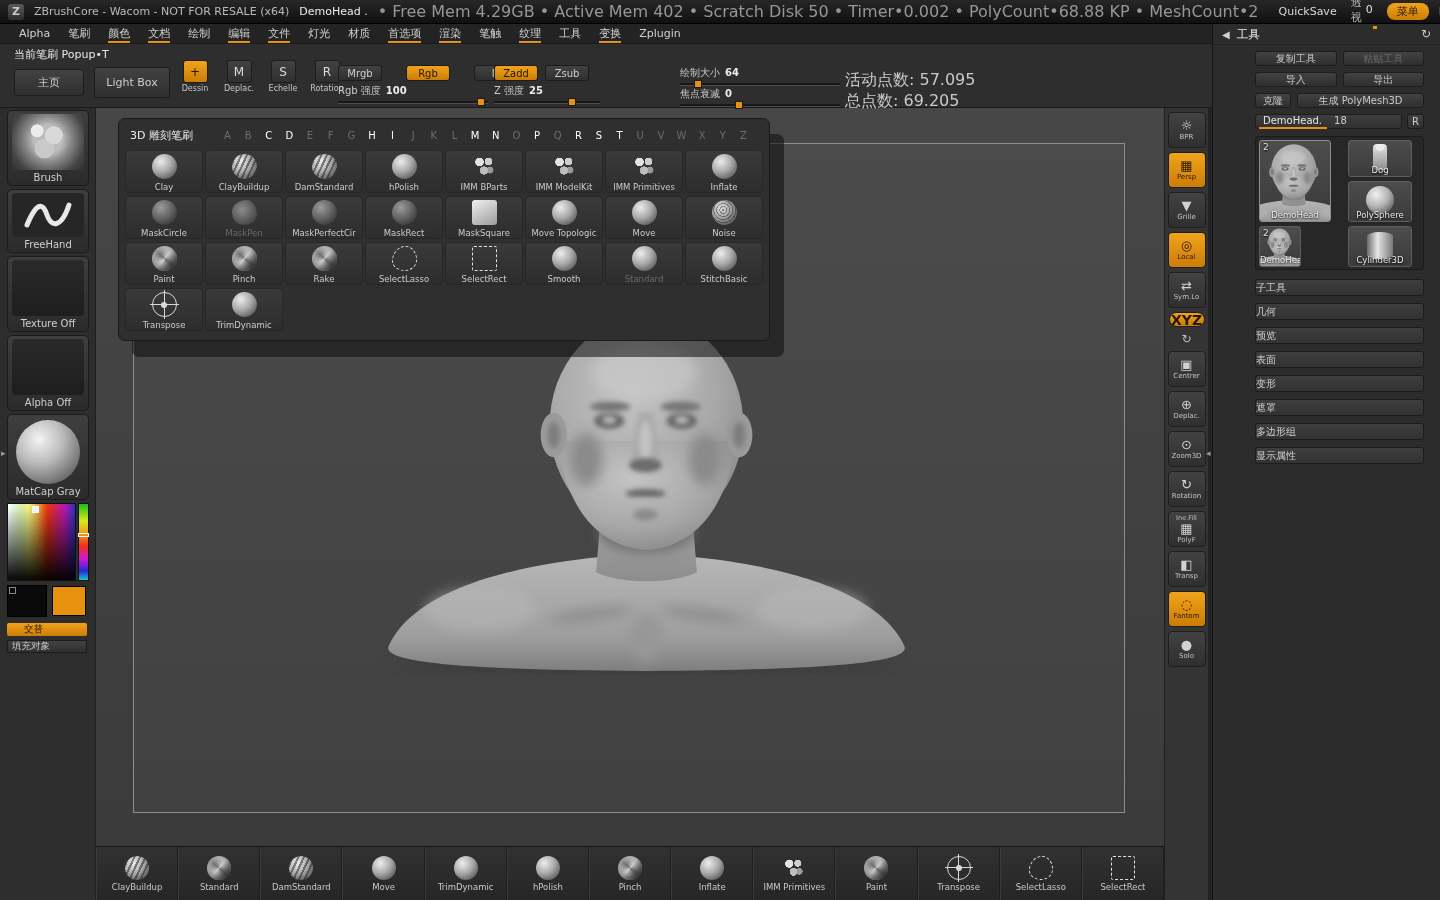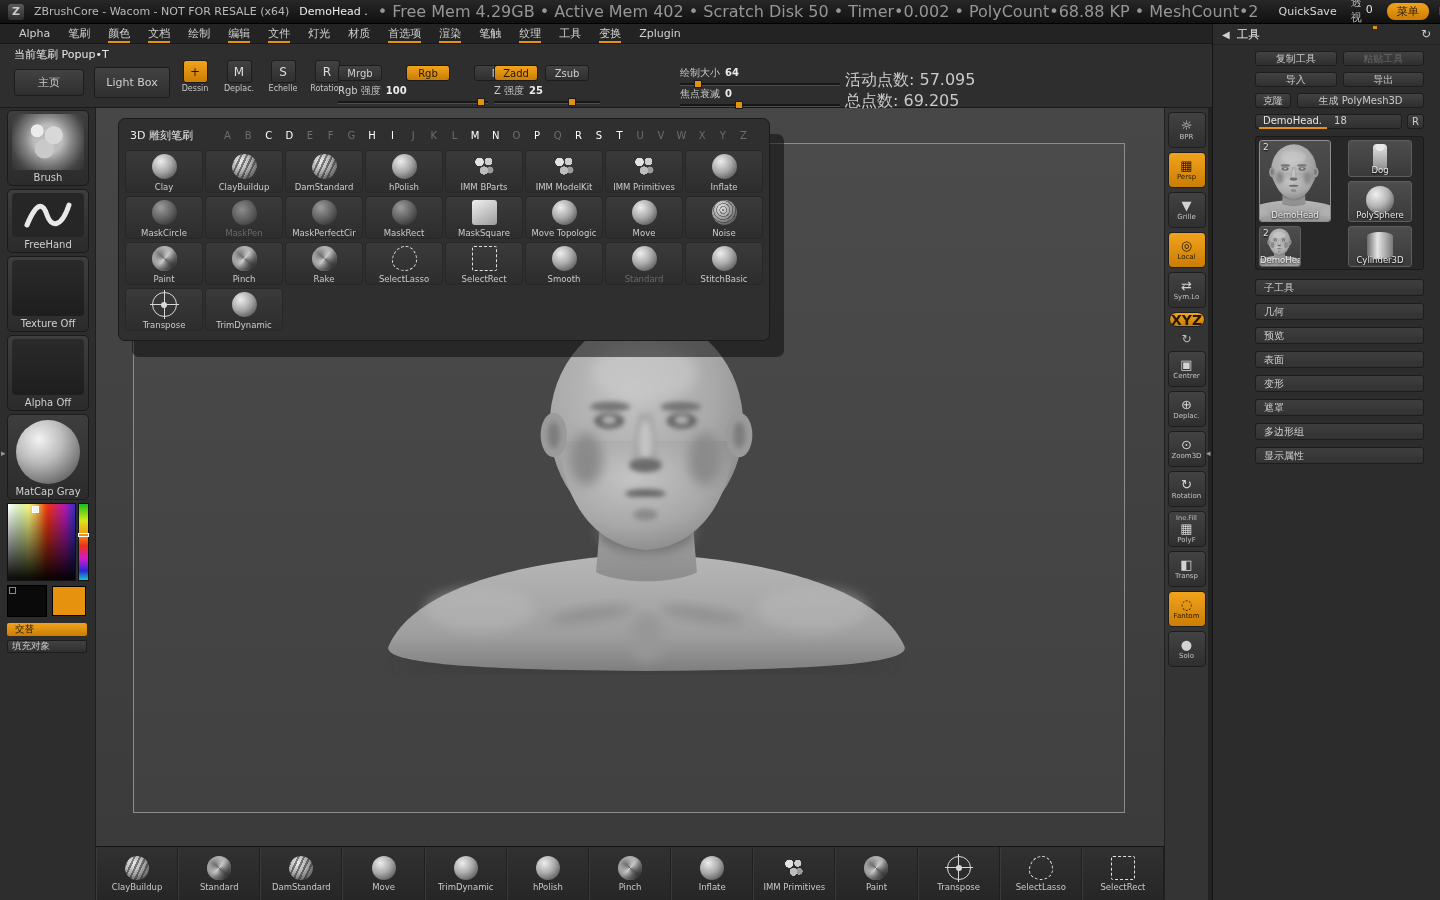--- a/index.html
+++ b/index.html
@@ -96,21 +96,21 @@
       linear-gradient(to right,#18b018,#e8e818 30%,#e83018 60%,#b018b0 85%,#3030c0)}
   .sv-marker{position:absolute;left:24px;top:2px;width:7px;height:7px;border:1px solid #fff;background:#f2f2f2}
   .hue{width:11px;position:relative;border:1px solid #111;
     background:linear-gradient(to bottom,#18c018,#d8e818 22%,#f0a018 38%,#f03018 55%,#d018d0 72%,#2828d8 88%,#18c8c8)}
   .hue-marker{position:absolute;left:-1px;right:-1px;top:38%;height:4px;border:1px solid #fff}
   .swatches{display:flex;gap:5px;margin:1px 0 6px}
   .sw-main{width:40px;height:32px;background:#0a0a0a;border:1px solid #000;position:relative}
   .sw-main::after{content:"";position:absolute;left:1px;top:1px;width:5px;height:5px;border:1px solid #888}
   .sw-sec{width:34px;height:30px;margin-top:1px;background:var(--orange);border:1px solid #000}
   .alt-btn{width:80px;height:13px;background:var(--btn-on);color:#241800;font-size:9.5px;
-    border-radius:2px;margin-bottom:4px;display:flex;align-items:center;padding:0 8px}
+    border-radius:2px;margin-bottom:4px;display:flex;align-items:center;padding:0 17px}
   .fill-btn{width:80px;height:13px;background:var(--btn-grad);border:1px solid #1c1c1c;color:#c9c9c9;
     font-size:9.5px;border-radius:2px;display:flex;align-items:center;padding:0 4px}
 
   
   .canvas{position:absolute;left:96px;top:108px;width:1068px;height:738px;
     background:linear-gradient(#474747,#3b3b3b)}
   .doc{position:absolute;left:37px;top:35px;width:992px;height:670px;border:1px solid #8d8d8d;
     background:linear-gradient(#4b4b4b,#414141)}
   .bust-large{position:absolute;left:240px;top:168px;width:545px;height:363px}
   .edge-h{position:absolute;font-size:9px;color:#9a9a9a;z-index:25}
@@ -211,21 +211,21 @@
   .badge{position:absolute;left:3px;top:1px;font-size:9px;color:#e3e3e3;z-index:2;text-shadow:0 1px 2px #000}
   .dog-shape{position:absolute;left:50%;top:3px;transform:translateX(-50%);width:14px;height:26px;
     background:radial-gradient(circle at 50% 10%,#ececec 0 18%,rgba(0,0,0,0) 19%),linear-gradient(#e6e6e6,#9a9a9a 85%);
     border-radius:4px}
   .ball{position:absolute;left:50%;top:4px;transform:translateX(-50%);width:28px;height:28px;border-radius:50%;
     background:radial-gradient(circle at 36% 30%,#f0f0f0,#b5b5b5 45%,#5c5c5c 85%)}
   .cyl-shape{position:absolute;left:50%;top:5px;transform:translateX(-50%);width:26px;height:27px;
     background:linear-gradient(90deg,#6b6b6b,#e6e6e6 40%,#787878);border-radius:50%/16%}
   .tp-secs{margin-top:2px}
   .tp-sec{height:17px;margin-bottom:7px;background:linear-gradient(#3e3e3e,#323232);border:1px solid #1d1d1d;
-    border-radius:3px;display:flex;align-items:center;padding-left:8px;font-size:10px;color:#d2d2d2}
+    border-radius:3px;display:flex;align-items:center;padding-left:0;font-size:10px;color:#d2d2d2}
 
   
   .bottom-bar{position:absolute;left:96px;top:846px;width:1068px;height:54px;display:flex;
     background:linear-gradient(#313131,#262626);border-top:1px solid #161616;z-index:15}
   .bb-cell{flex:1;display:flex;flex-direction:column;align-items:center;justify-content:center;gap:2px;
     border-right:1px solid #1f1f1f;border-left:1px solid #3a3a3a}
   .bb-cell .bicon{width:24px;height:24px}
   .bb-cell .blabel{font-size:8.5px;color:#c9c9c9}
 </style>
 </head>

